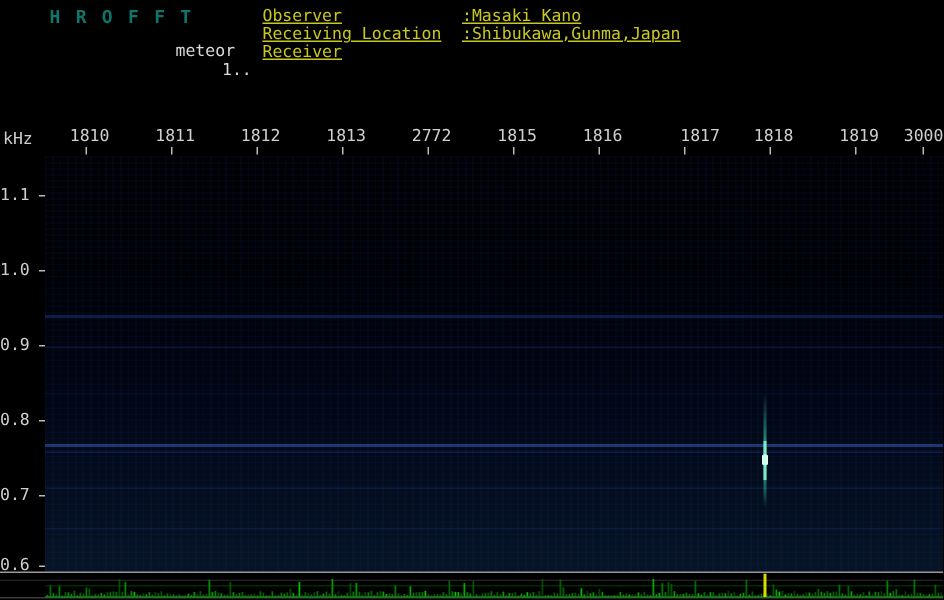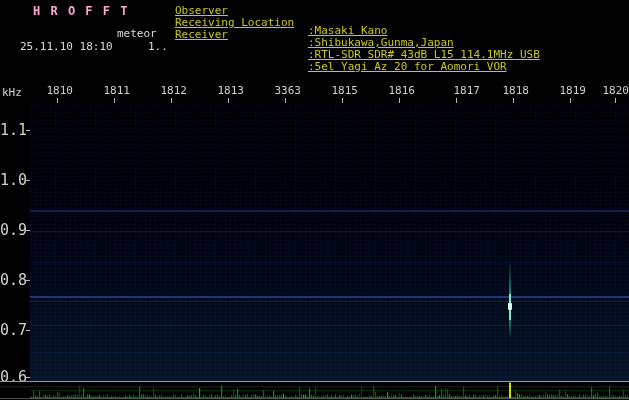--- a/index.html
+++ b/index.html
@@ -4,71 +4,68 @@
 <style>
   html,body{margin:0;padding:0;background:#000;}
   #screen{
     position:relative;width:629px;height:400px;background:#000;overflow:hidden;
     font-family:"DejaVu Sans Mono","Liberation Mono",monospace;
   }
   .t{position:absolute;white-space:pre;font-size:11px;line-height:12px;}
   .yellow{color:#c8c81e;text-decoration:underline;}
   .white{color:#dadada;}
   .grey{color:#cfcfcf;}
-  #title{left:33px;top:5px;font-size:12px;font-weight:bold;letter-spacing:1.5px;color:#f9a8d4;}
+  #title{left:33px;top:5px;font-size:12px;font-weight:bold;letter-spacing:1.5px;color:#0f766e;}
   #filename{left:20px;top:19px;}
   #station{left:117px;top:28px;}
   #datetime{left:20px;top:41px;}
   #counter{left:148px;top:41px;}
   .info-label{left:175px;}
-  .info-value{left:308px;margin-top:20px;}
+  .info-value{left:308px;}
   .time-label{top:85px;width:32px;text-align:right;font-size:11px;}
-  .freq-label{left:0;width:26px;text-align:center;font-size:15px;}
+  .freq-label{left:0;width:26px;text-align:left;font-size:11px;}
   #khz-unit{left:2px;top:87px;}
   .ttick{position:absolute;top:98px;width:1px;height:5px;background:#b9b9b9;}
   .ftick{position:absolute;left:26px;width:4px;height:1px;background:#b9b9b9;}
   #plot{
     position:absolute;left:30px;top:104px;width:599px;height:277px;
     background:
       repeating-linear-gradient(90deg, rgba(40,80,200,0.05) 0 1px, transparent 1px 5px),
       repeating-linear-gradient(0deg, rgba(60,90,220,0.04) 0 1px, transparent 1px 4px),
       linear-gradient(180deg,#000004 0%,#000108 30%,#010716 62%,#041022 88%,#061426 100%);
   }
   .hline{position:absolute;left:0;width:100%;}
   .sepline{position:absolute;left:0;width:629px;}
 </style>
 </head>
 <body>
 
 <div id="screen">
 
   <div id="title" class="t">H R O F F T</div>
   <div id="station" class="t white">meteor</div>
-  <div id="datetime" class="t white">25.11.10 18:10</div>
   <div id="counter" class="t white">1..</div>
 
   <div class="t yellow info-label" style="top:5px">Observer</div>
   <div class="t yellow info-value" style="top:5px">:Masaki Kano</div>
   <div class="t yellow info-label" style="top:17px">Receiving Location</div>
   <div class="t yellow info-value" style="top:17px">:Shibukawa,Gunma,Japan</div>
   <div class="t yellow info-label" style="top:29px">Receiver</div>
-  <div class="t yellow info-value" style="top:29px">:RTL-SDR SDR# 43dB L15 114.1MHz USB</div>
-  <div class="t yellow info-value" style="top:41px">:5el Yagi Az 20 for Aomori VOR</div>
 
   <div class="t grey time-label" style="left:41px">1810</div>
   <div class="t grey time-label" style="left:98px">1811</div>
   <div class="t grey time-label" style="left:155px">1812</div>
   <div class="t grey time-label" style="left:212px">1813</div>
-  <div class="t grey time-label" style="left:269px">3363</div>
+  <div class="t grey time-label" style="left:269px">2772</div>
   <div class="t grey time-label" style="left:326px">1815</div>
   <div class="t grey time-label" style="left:383px">1816</div>
   <div class="t grey time-label" style="left:448px">1817</div>
   <div class="t grey time-label" style="left:497px">1818</div>
   <div class="t grey time-label" style="left:554px">1819</div>
-  <div class="t grey time-label" style="left:597px">1820</div>
+  <div class="t grey time-label" style="left:597px">3000</div>
 
   <div id="khz-unit" class="t grey">kHz</div>
   <div class="t grey freq-label" style="top:124px">1.1</div>
   <div class="t grey freq-label" style="top:174px">1.0</div>
   <div class="t grey freq-label" style="top:224px">0.9</div>
   <div class="t grey freq-label" style="top:274px">0.8</div>
   <div class="t grey freq-label" style="top:324px">0.7</div>
   <div class="t grey freq-label" style="top:371px">0.6</div>
 
   <div id="ticks-layer" style="position:absolute;left:0;top:0;width:629px;height:400px;pointer-events:none;">

